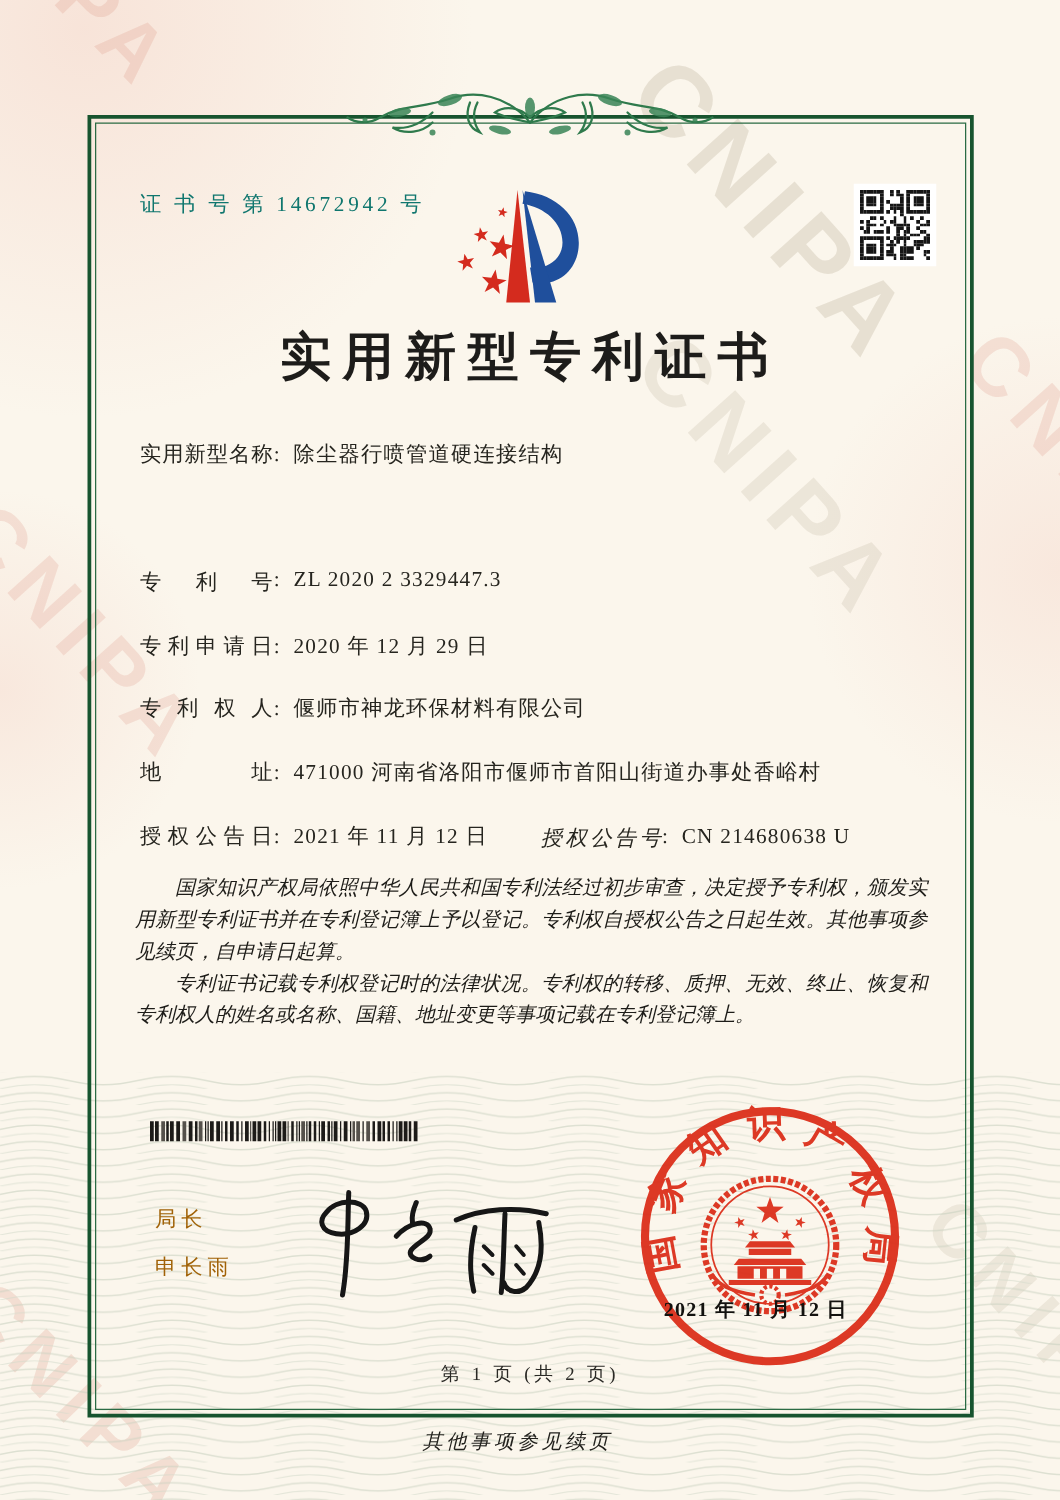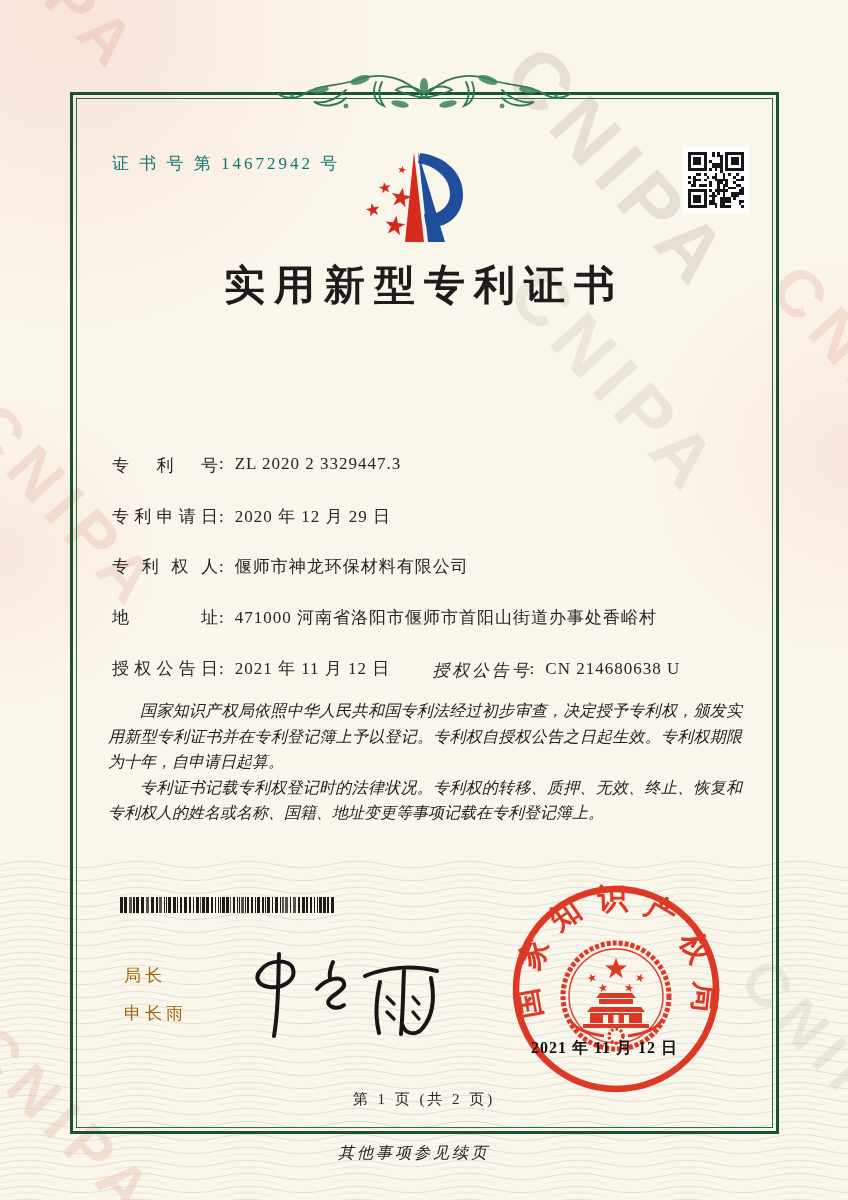--- a/index.html
+++ b/index.html
@@ -569,41 +569,44 @@
         <b></b>
         <b></b>
         <b></b>
         <b></b>
         <b class="f"></b>
       </div>
   </div>
 
   <div class="abs title">实用新型专利证书</div>
 
+  <div class="abs row" style="top:352px;">
+    <span class="lab">实用新型名称</span><span class="sep">:</span><span class="val">除尘器行喷管道硬连接结构</span>
+  </div>
   <div class="abs row" style="top:454px;">
     <span class="lab">专利号</span><span class="sep">:</span><span class="val">ZL 2020 2 3329447.3</span>
   </div>
   <div class="abs row" style="top:505px;">
     <span class="lab">专利申请日</span><span class="sep">:</span><span class="val">2020 年 12 月 29 日</span>
   </div>
   <div class="abs row" style="top:555px;">
     <span class="lab">专利权人</span><span class="sep">:</span><span class="val">偃师市神龙环保材料有限公司</span>
   </div>
   <div class="abs row" style="top:606px;">
     <span class="lab">地址</span><span class="sep">:</span><span class="val">471000  河南省洛阳市偃师市首阳山街道办事处香峪村</span>
   </div>
   <div class="abs row" style="top:657px;">
     <span class="lab">授权公告日</span><span class="sep">:</span><span class="val">2021 年 11 月 12 日</span>
     <span class="grant2">
       <span class="lab">授权公告号</span><span class="sep">:</span><span class="val">CN 214680638 U</span>
     </span>
   </div>
 
   <div class="abs body-text">
-    <p>国家知识产权局依照中华人民共和国专利法经过初步审查，决定授予专利权，颁发实用新型专利证书并在专利登记簿上予以登记。专利权自授权公告之日起生效。专利权期限为十年，自申请日起算。</p>
+    <p>国家知识产权局依照中华人民共和国专利法经过初步审查，决定授予专利权，颁发实用新型专利证书并在专利登记簿上予以登记。专利权自授权公告之日起生效。其他事项参见续页，自申请日起算。</p>
     <p>专利证书记载专利权登记时的法律状况。专利权的转移、质押、无效、终止、恢复和专利权人的姓名或名称、国籍、地址变更等事项记载在专利登记簿上。</p>
   </div>
 
   <div class="abs barcode" id="barcode"><i style="width: 3px; margin-right: 1px; background: rgb(29, 27, 24);"></i><i style="width: 3px; margin-right: 2px; background: rgb(29, 27, 24);"></i><i style="width: 3px; margin-right: 1px; background: rgb(85, 81, 75);"></i><i style="width: 2px; margin-right: 1px; background: rgb(29, 27, 24);"></i><i style="width: 3px; margin-right: 2px; background: rgb(29, 27, 24);"></i><i style="width: 3px; margin-right: 2px; background: rgb(29, 27, 24);"></i><i style="width: 3px; margin-right: 2px; background: rgb(85, 81, 75);"></i><i style="width: 3px; margin-right: 2px; background: rgb(29, 27, 24);"></i><i style="width: 2px; margin-right: 1px; background: rgb(29, 27, 24);"></i><i style="width: 3px; margin-right: 2px; background: rgb(85, 81, 75);"></i><i style="width: 1px; margin-right: 1px; background: rgb(29, 27, 24);"></i><i style="width: 1px; margin-right: 1px; background: rgb(29, 27, 24);"></i><i style="width: 3px; margin-right: 2px; background: rgb(29, 27, 24);"></i><i style="width: 3px; margin-right: 1px; background: rgb(29, 27, 24);"></i><i style="width: 1px; margin-right: 2px; background: rgb(29, 27, 24);"></i><i style="width: 2px; margin-right: 2px; background: rgb(29, 27, 24);"></i><i style="width: 3px; margin-right: 2px; background: rgb(29, 27, 24);"></i><i style="width: 2px; margin-right: 2px; background: rgb(29, 27, 24);"></i><i style="width: 1px; margin-right: 2px; background: rgb(29, 27, 24);"></i><i style="width: 3px; margin-right: 1px; background: rgb(29, 27, 24);"></i><i style="width: 1px; margin-right: 1px; background: rgb(85, 81, 75);"></i><i style="width: 3px; margin-right: 1px; background: rgb(29, 27, 24);"></i><i style="width: 3px; margin-right: 2px; background: rgb(29, 27, 24);"></i><i style="width: 2px; margin-right: 2px; background: rgb(29, 27, 24);"></i><i style="width: 1px; margin-right: 2px; background: rgb(29, 27, 24);"></i><i style="width: 1px; margin-right: 1px; background: rgb(29, 27, 24);"></i><i style="width: 1px; margin-right: 1px; background: rgb(29, 27, 24);"></i><i style="width: 3px; margin-right: 1px; background: rgb(29, 27, 24);"></i><i style="width: 3px; margin-right: 1px; background: rgb(29, 27, 24);"></i><i style="width: 1px; margin-right: 2px; background: rgb(85, 81, 75);"></i><i style="width: 2px; margin-right: 2px; background: rgb(29, 27, 24);"></i><i style="width: 1px; margin-right: 1px; background: rgb(29, 27, 24);"></i><i style="width: 1px; margin-right: 1px; background: rgb(29, 27, 24);"></i><i style="width: 3px; margin-right: 1px; background: rgb(85, 81, 75);"></i><i style="width: 1px; margin-right: 1px; background: rgb(29, 27, 24);"></i><i style="width: 2px; margin-right: 2px; background: rgb(29, 27, 24);"></i><i style="width: 2px; margin-right: 2px; background: rgb(29, 27, 24);"></i><i style="width: 1px; margin-right: 1px; background: rgb(29, 27, 24);"></i><i style="width: 3px; margin-right: 2px; background: rgb(29, 27, 24);"></i><i style="width: 2px; margin-right: 1px; background: rgb(29, 27, 24);"></i><i style="width: 1px; margin-right: 1px; background: rgb(29, 27, 24);"></i><i style="width: 3px; margin-right: 2px; background: rgb(29, 27, 24);"></i><i style="width: 1px; margin-right: 2px; background: rgb(29, 27, 24);"></i><i style="width: 3px; margin-right: 2px; background: rgb(29, 27, 24);"></i><i style="width: 1px; margin-right: 1px; background: rgb(29, 27, 24);"></i><i style="width: 2px; margin-right: 1px; background: rgb(85, 81, 75);"></i><i style="width: 3px; margin-right: 2px; background: rgb(85, 81, 75);"></i><i style="width: 1px; margin-right: 2px; background: rgb(29, 27, 24);"></i><i style="width: 3px; margin-right: 2px; background: rgb(85, 81, 75);"></i><i style="width: 2px; margin-right: 2px; background: rgb(29, 27, 24);"></i><i style="width: 3px; margin-right: 1px; background: rgb(29, 27, 24);"></i><i style="width: 2px; margin-right: 2px; background: rgb(29, 27, 24);"></i><i style="width: 2px; margin-right: 2px; background: rgb(29, 27, 24);"></i><i style="width: 1px; margin-right: 2px; background: rgb(29, 27, 24);"></i><i style="width: 1px; margin-right: 1px; background: rgb(29, 27, 24);"></i><i style="width: 3px; margin-right: 1px; background: rgb(29, 27, 24);"></i><i style="width: 3px; margin-right: 1px; background: rgb(29, 27, 24);"></i><i style="width: 2px; margin-right: 2px; background: rgb(29, 27, 24);"></i><i style="width: 3px; margin-right: 1px; background: rgb(29, 27, 24);"></i></div>
 
   <div class="abs signer" style="top:964px;">局长</div>
   <div class="abs signer" style="top:1002px;">申长雨</div>
 
   <svg class="abs sig" width="218" height="102" viewBox="0 0 218 102">
     <g stroke="#161616" stroke-width="4" fill="none" stroke-linecap="round" stroke-linejoin="round">

